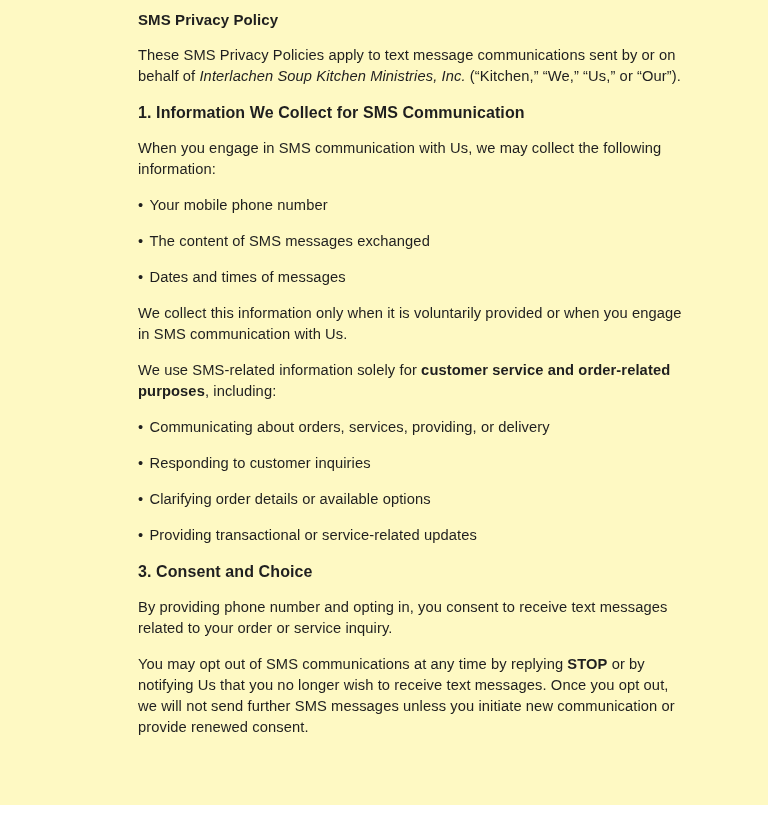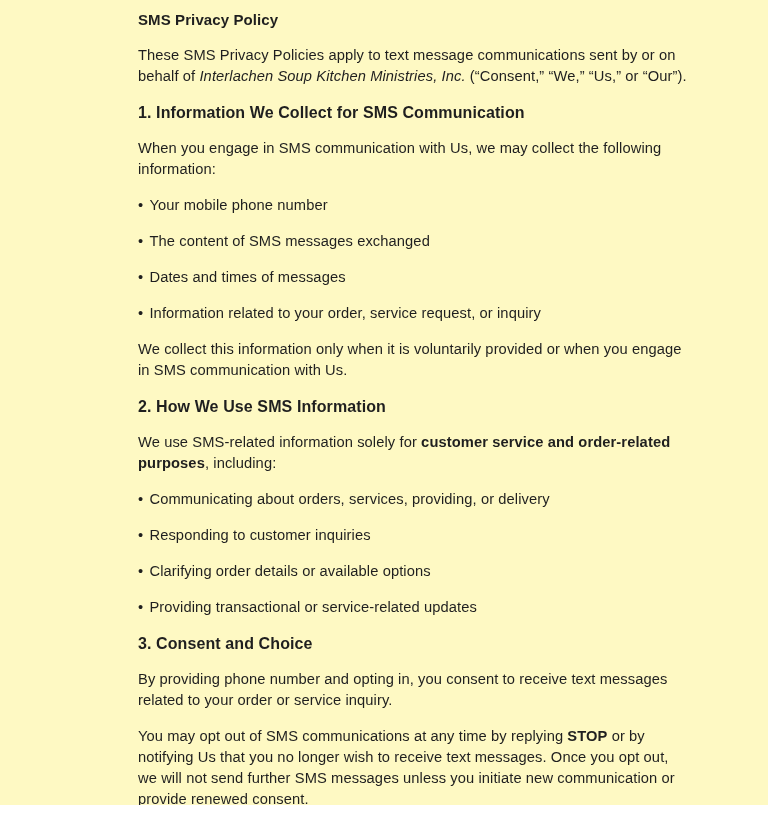--- a/index.html
+++ b/index.html
@@ -43,29 +43,27 @@
   }
   .run-bold { font-weight: 700; }
   .run-italic { font-style: italic; margin-top: 40px; }
 </style>
 </head>
 <body>
 
 <div class="page">
   <div class="doc">
       <div class="block title"><span class="run-bold">SMS Privacy Policy</span></div>
-      <p class="block paragraph"><span>These SMS Privacy Policies apply to text message communications sent by or on behalf of </span><span class="run-italic">Interlachen Soup Kitchen Ministries, Inc.</span><span> (“Consent,” “We,” “Us,” or “Our”).</span></p>
+      <p class="block paragraph"><span>These SMS Privacy Policies apply to text message communications sent by or on behalf of </span><span class="run-italic">Interlachen Soup Kitchen Ministries, Inc.</span><span> (“Kitchen,” “We,” “Us,” or “Our”).</span></p>
       <div class="block heading"><span class="run-bold">1. Information We Collect for SMS Communication</span></div>
       <p class="block paragraph"><span>When you engage in SMS communication with Us, we may collect the following information:</span></p>
       <p class="block bullet"><span class="bullet-marker">• </span><span>Your mobile phone number</span></p>
       <p class="block bullet"><span class="bullet-marker">• </span><span>The content of SMS messages exchanged</span></p>
       <p class="block bullet"><span class="bullet-marker">• </span><span>Dates and times of messages</span></p>
-      <p class="block bullet"><span class="bullet-marker">• </span><span>Information related to your order, service request, or inquiry</span></p>
       <p class="block paragraph"><span>We collect this information only when it is voluntarily provided or when you engage in SMS communication with Us.</span></p>
-      <div class="block heading"><span class="run-bold">2. How We Use SMS Information</span></div>
       <p class="block paragraph"><span>We use SMS-related information solely for </span><span class="run-bold">customer service and order-related purposes</span><span>, including:</span></p>
       <p class="block bullet"><span class="bullet-marker">• </span><span>Communicating about orders, services, providing, or delivery</span></p>
       <p class="block bullet"><span class="bullet-marker">• </span><span>Responding to customer inquiries</span></p>
       <p class="block bullet"><span class="bullet-marker">• </span><span>Clarifying order details or available options</span></p>
       <p class="block bullet"><span class="bullet-marker">• </span><span>Providing transactional or service-related updates</span></p>
       <div class="block heading"><span class="run-bold">3. Consent and Choice</span></div>
       <p class="block paragraph"><span>By providing phone number and opting in, you consent to receive text messages related to your order or service inquiry.</span></p>
       <p class="block paragraph"><span>You may opt out of SMS communications at any time by replying </span><span class="run-bold">STOP</span><span> or by notifying Us that you no longer wish to receive text messages. Once you opt out, we will not send further SMS messages unless you initiate new communication or provide renewed consent.</span></p>
     </div>
 </div>

